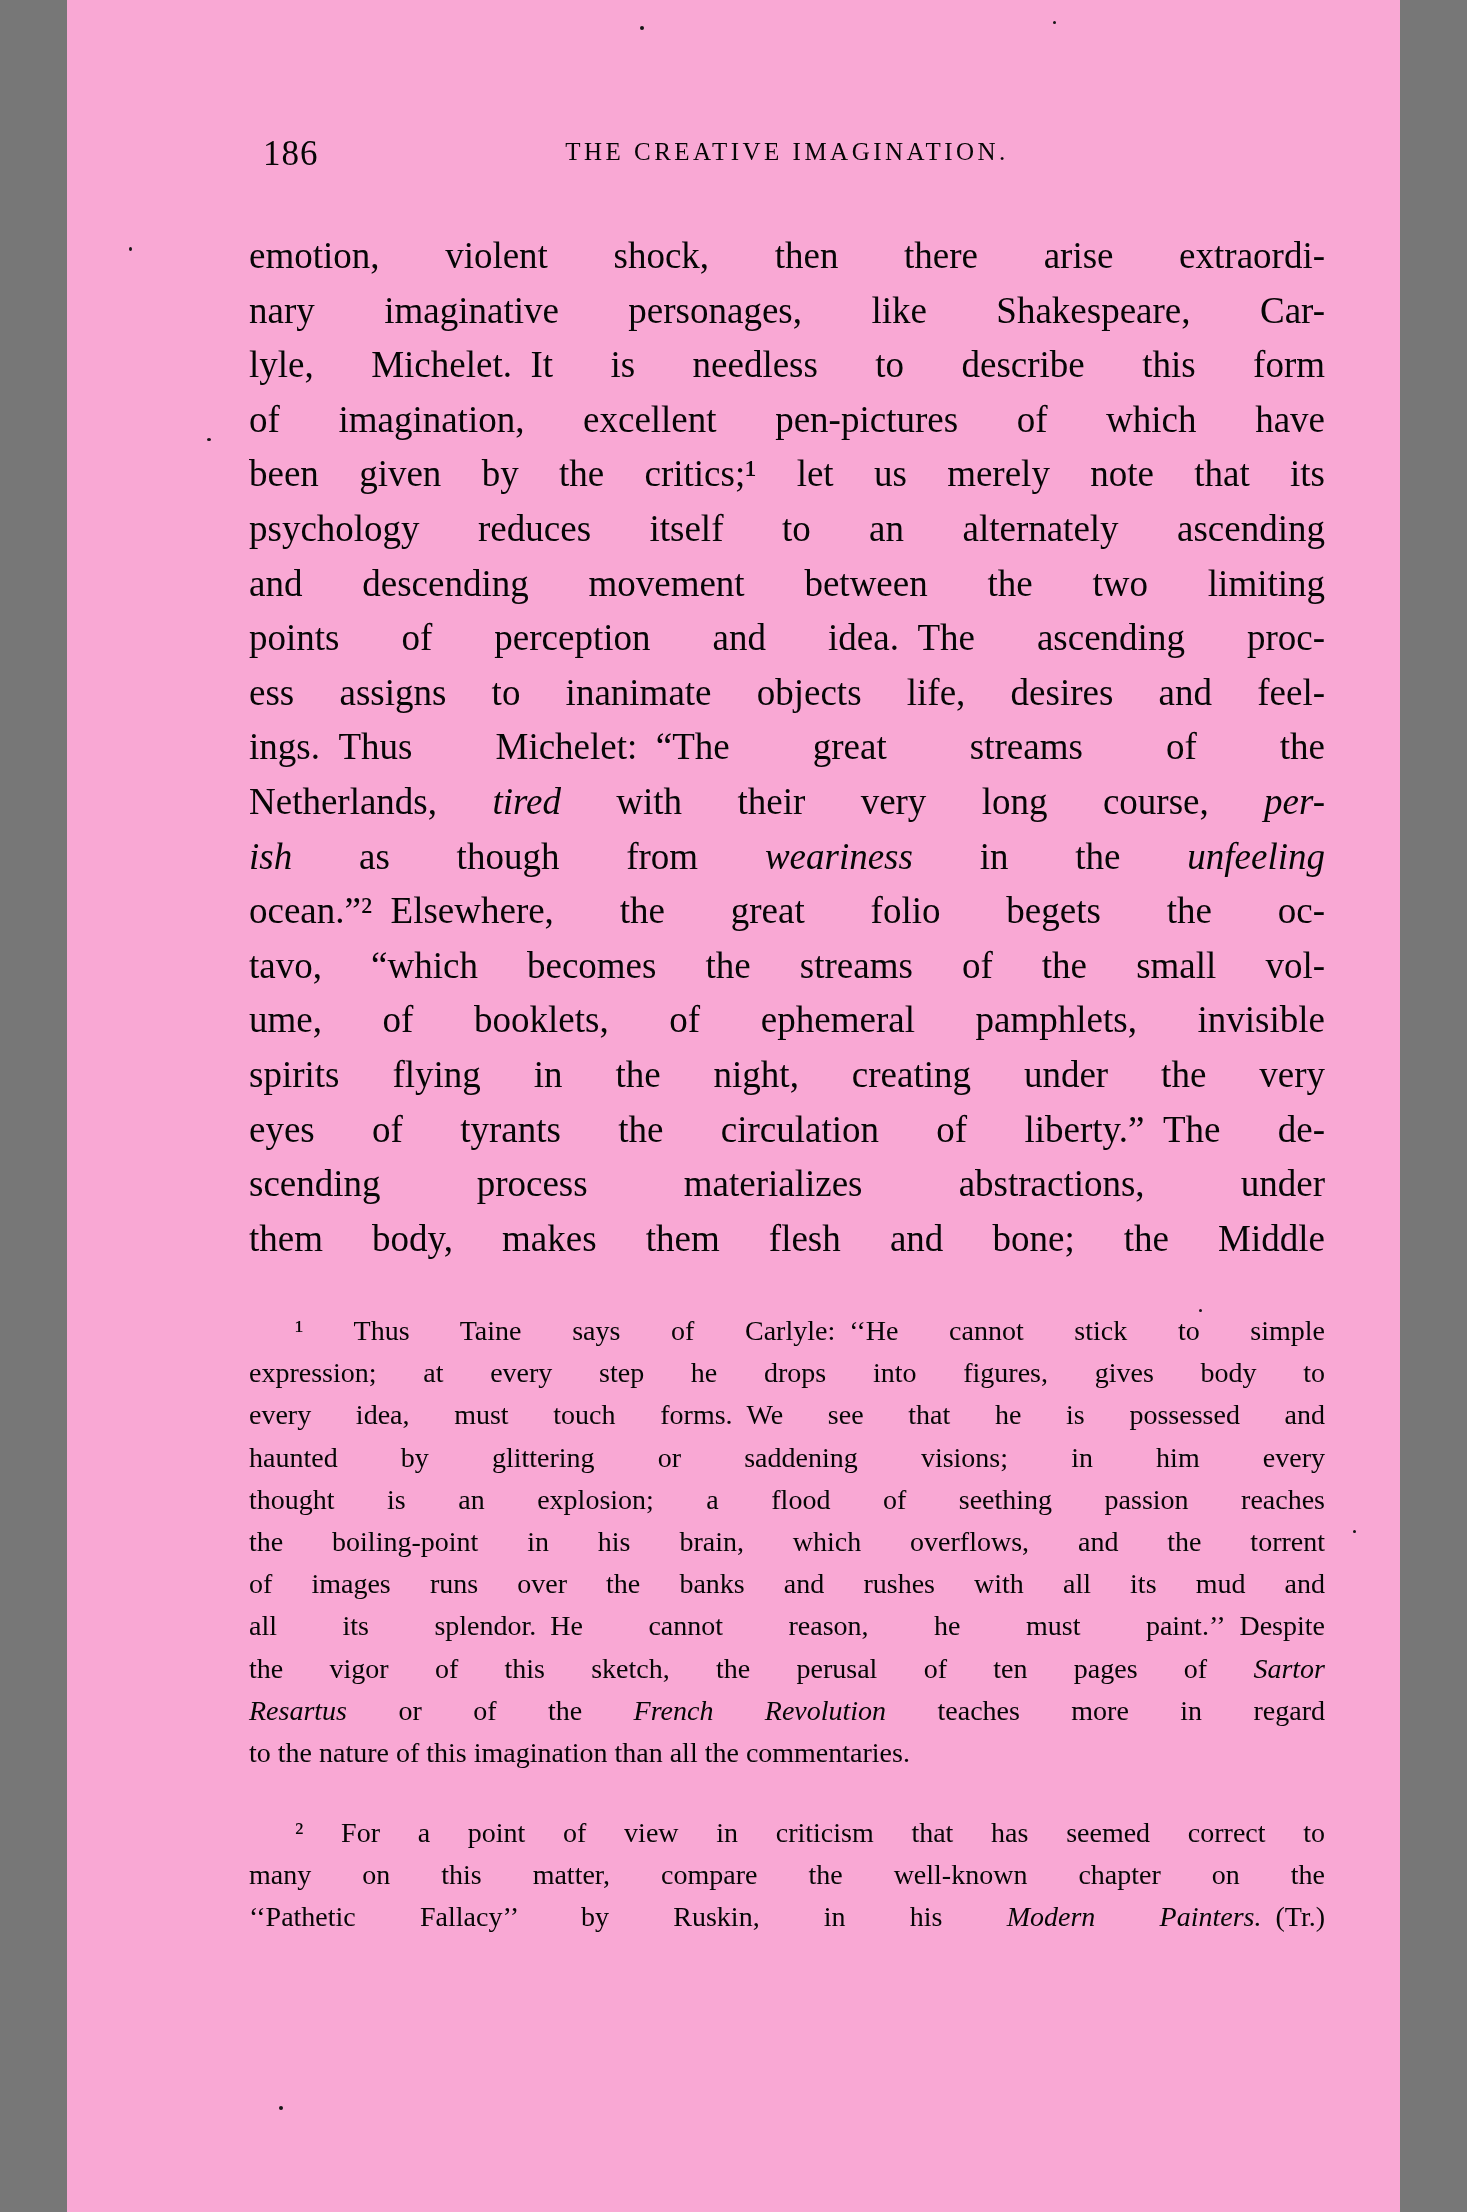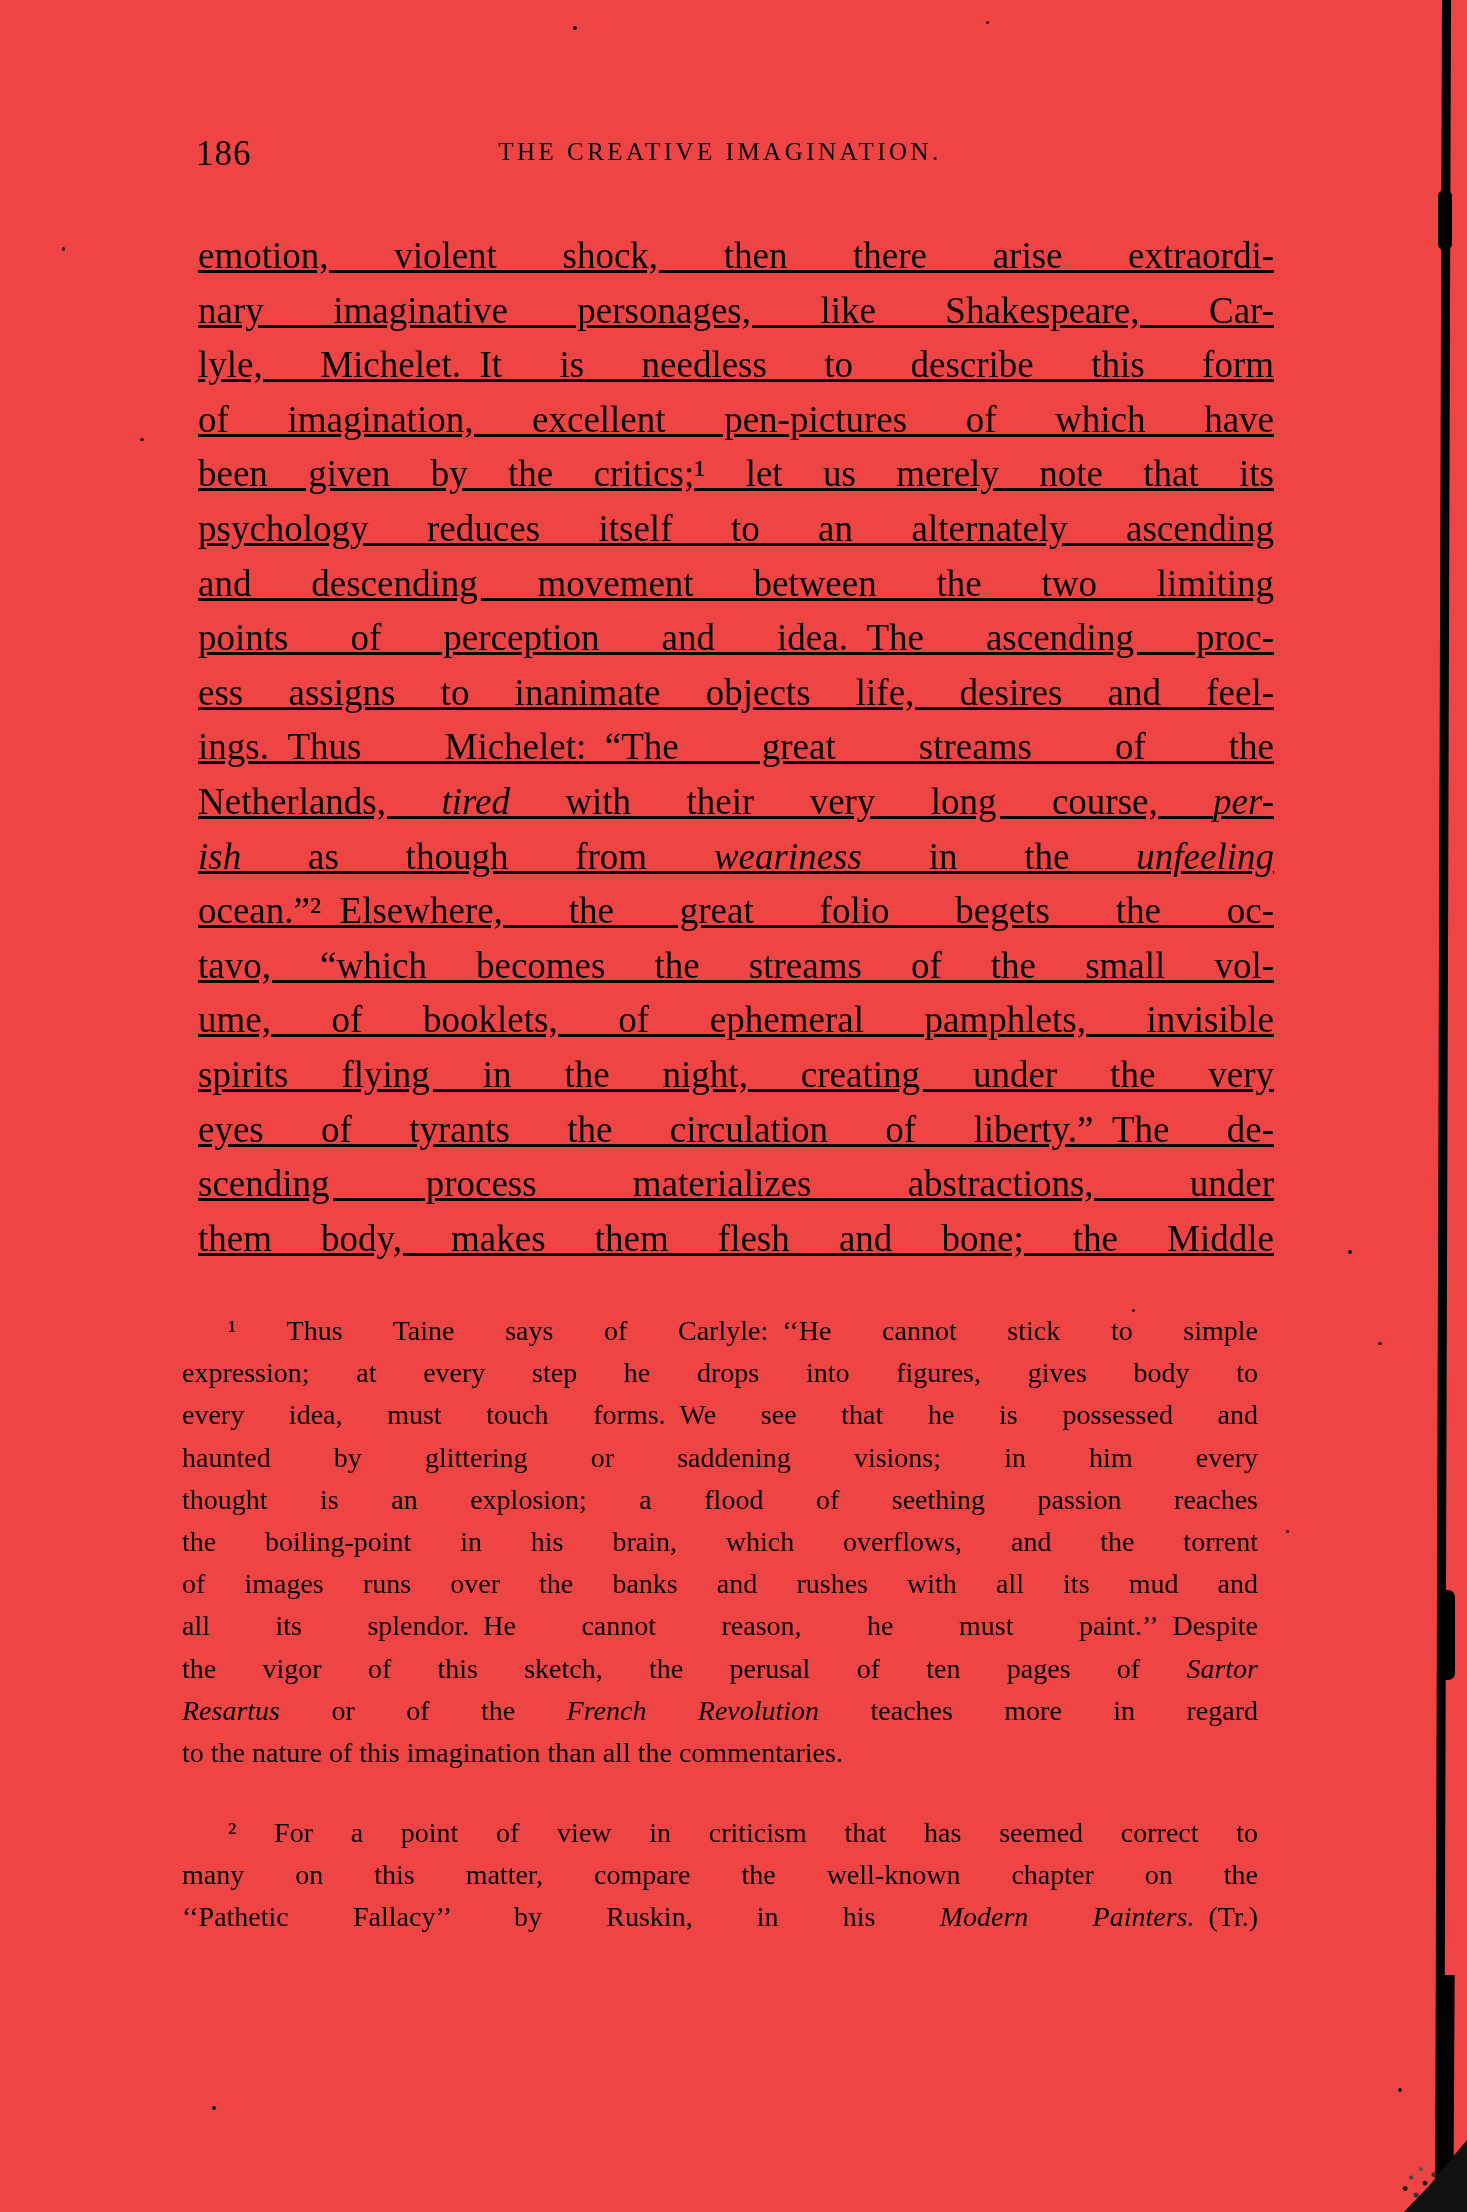--- a/index.html
+++ b/index.html
@@ -1,40 +1,40 @@
 <!DOCTYPE html>
 <html><head>
 <meta charset="utf-8">
 <style>
   html,body { margin:0; padding:0; background:#777; }
   .page {
     position: relative;
-    width: 1467px;
+    width: 1333px;
     height: 2212px;
-    background: #ef4444;
+    background: #f9a8d4;
     font-family: "Liberation Serif", "DejaVu Serif", serif;
     color: #060606;
     overflow: hidden;
     margin: 0 auto;
   }
   
   .header { position: absolute; top: 132px; left: 182px; width: 1076px; height: 44px; }
   .page-number {
     position: absolute; left: 14px; top: 2px;
     font-size: 35px; letter-spacing: 1px;
   }
   .running-title {
     position: absolute; left: 0; top: 6px; width: 100%;
     text-align: center;
     font-size: 25px; letter-spacing: 3.5px;
   }
   
   .body-block {
-    position: absolute; top: 229px; left: 198px; width: 1076px;
-    font-size: 37px; line-height: 54.6px; text-decoration: underline;
+    position: absolute; top: 229px; left: 182px; width: 1076px;
+    font-size: 37px; line-height: 54.6px;
   }
   .fn-block {
     position: absolute; left: 182px; width: 1076px;
     font-size: 28px; line-height: 42.2px;
   }
   #footnote-1 { top: 1310px; }
   #footnote-2 { top: 1812px; }
   .fn-block .tline:first-child { text-indent: 46px; }
   .tline {
     text-align: justify;

